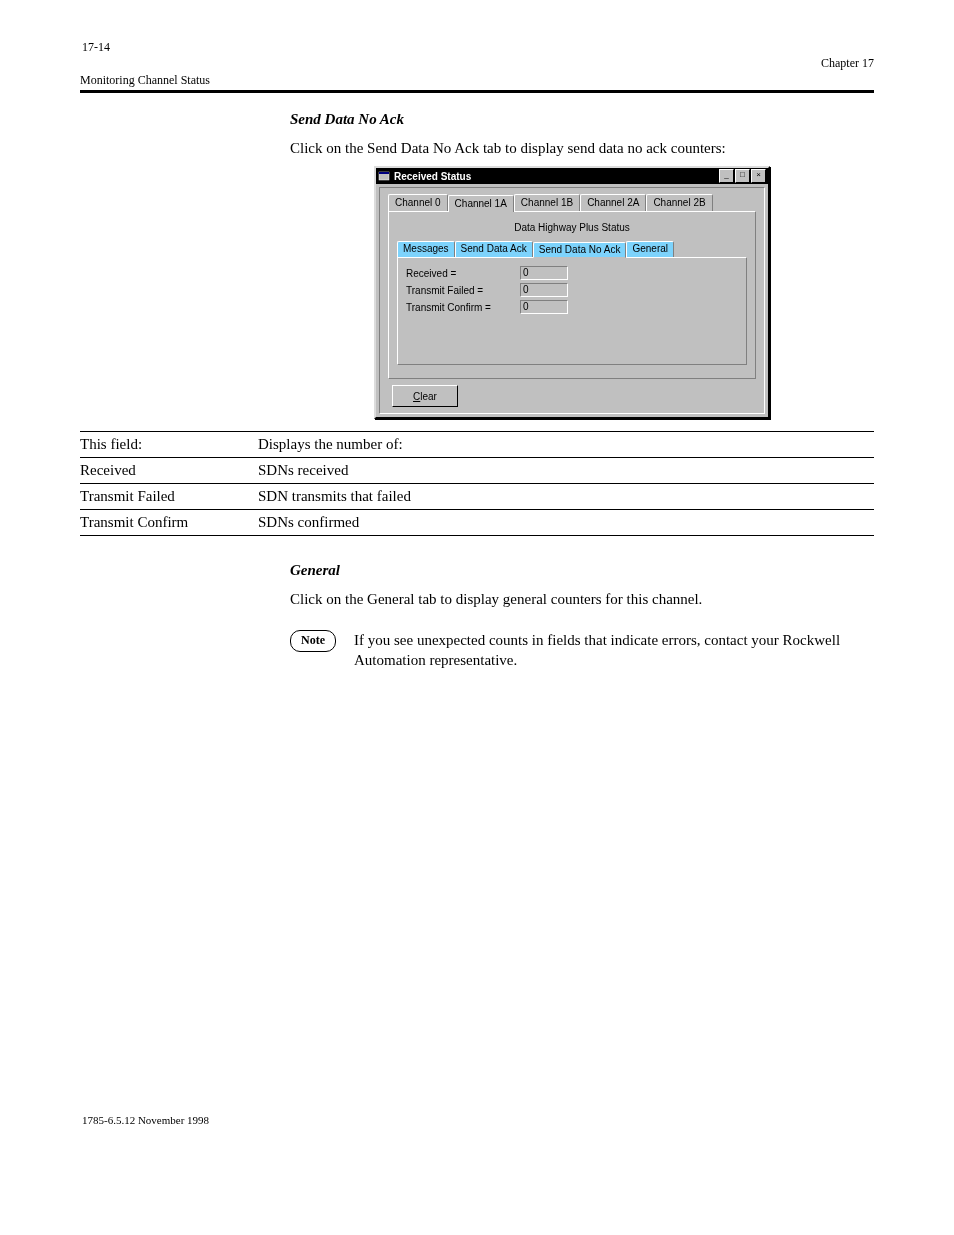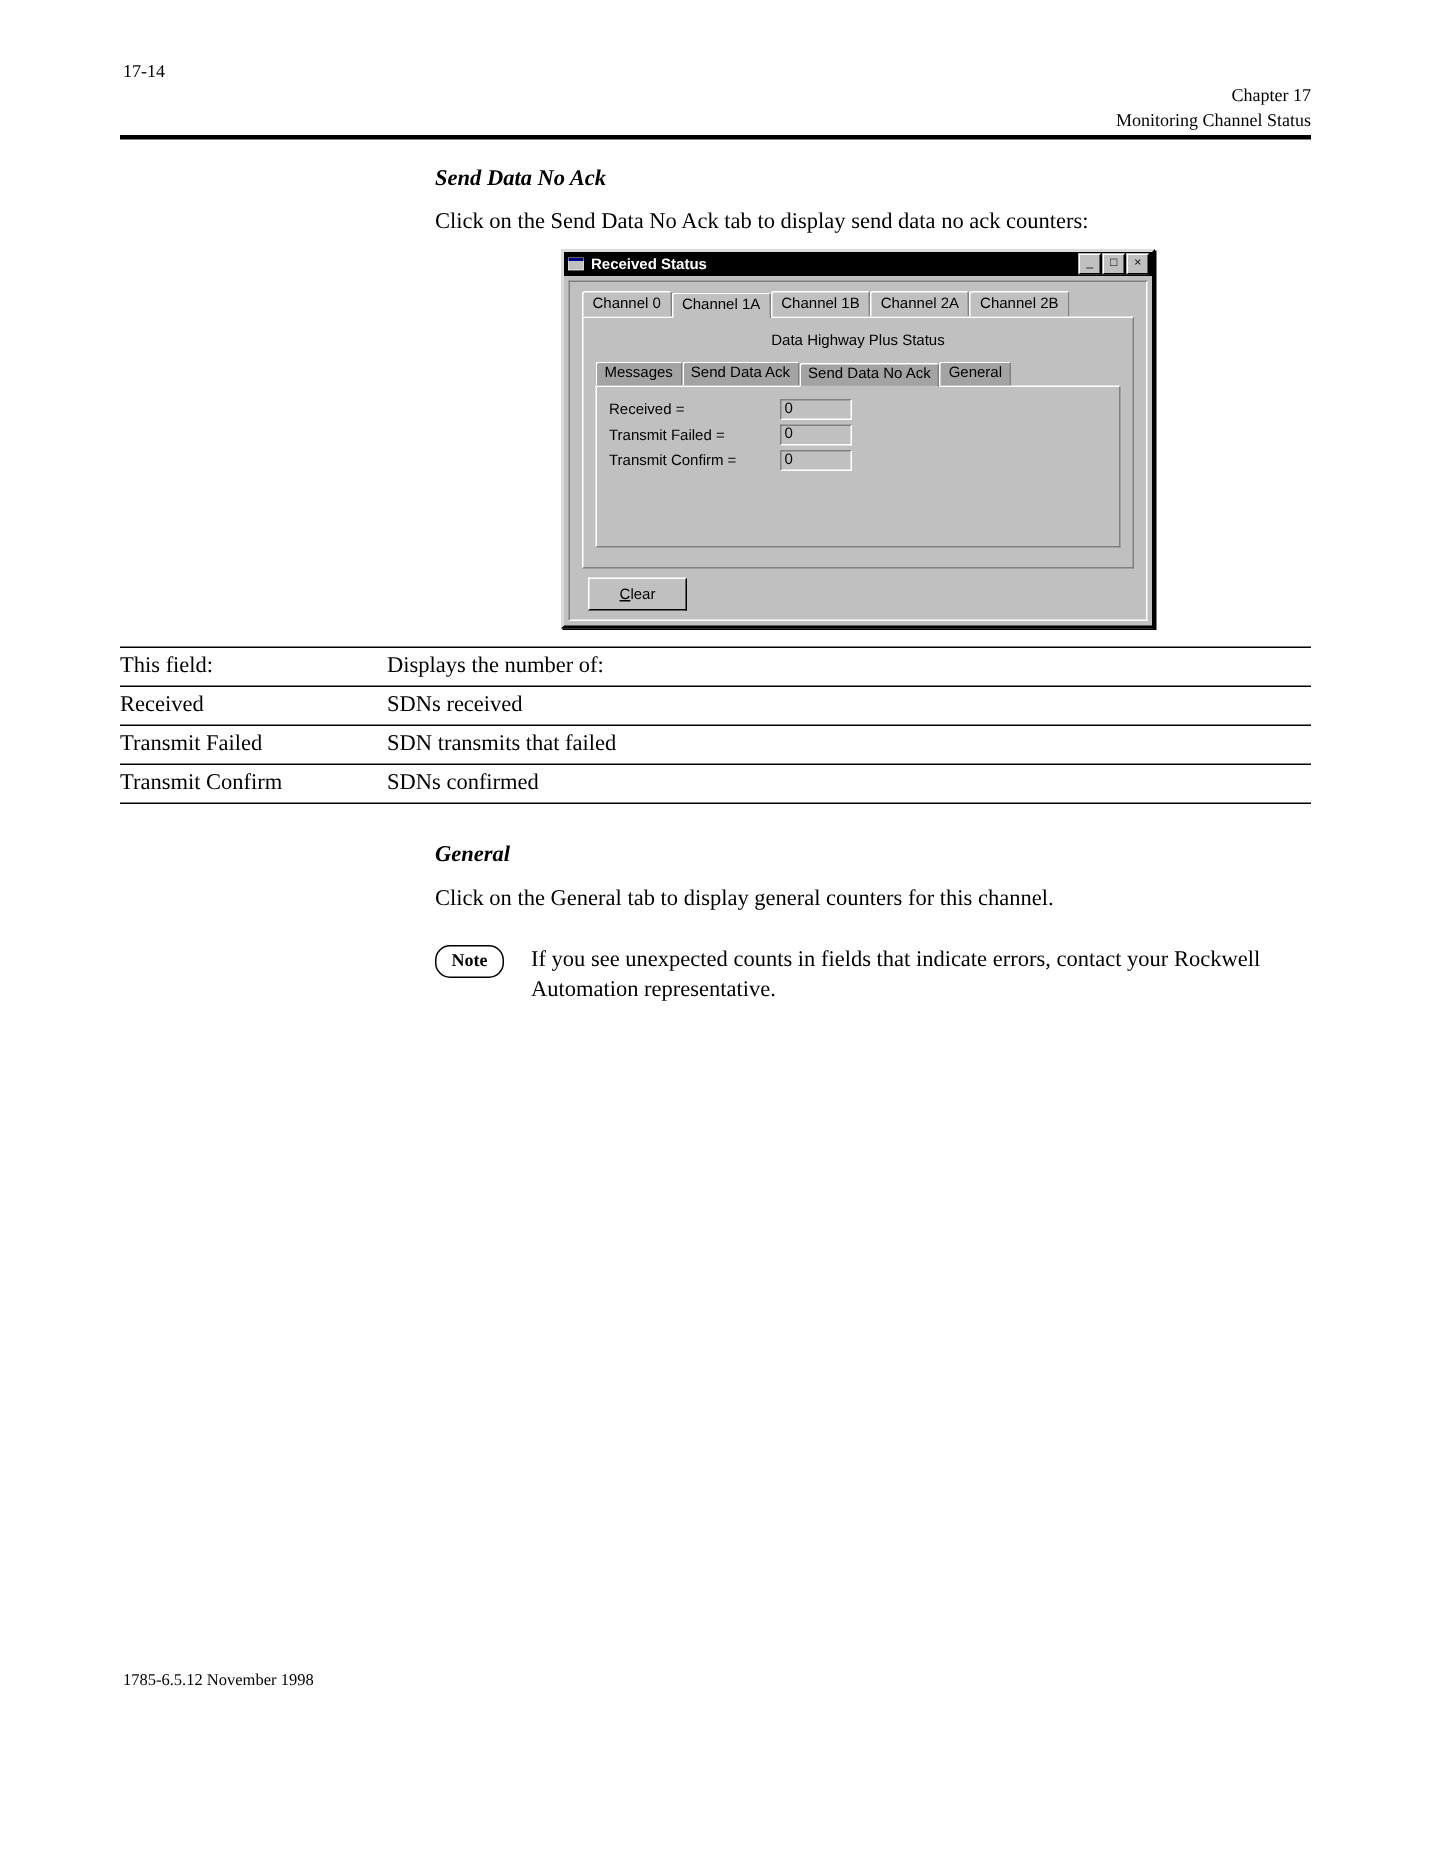--- a/index.html
+++ b/index.html
@@ -1,36 +1,36 @@
 <!DOCTYPE html>
 <html><head>
 <meta charset="utf-8">
 <style>
 body{margin:0;padding:0;background:#fff;font-family:"Times New Roman",serif;font-size:15px;color:#000}
 .page{width:954px;height:1160px;position:relative;box-sizing:border-box;padding:56px 80px 0 80px}
 .header-area{height:34px;border-bottom:3px solid #000;margin-bottom:4px}
 .chapter-label{font-size:12px;text-align:right;margin-bottom:2px}
-.chapter-title{font-size:12px;text-align:right}
+.chapter-title{font-size:12px;}
 .section-heading{font-weight:bold;font-style:italic;font-size:15px;margin:18px 0 10px 210px}
 .body-text{margin:0 0 0 210px;line-height:1.35}
 .screenshot{margin:8px 0 12px 294px}
 .win{width:392px;background:#c0c0c0;border:2px solid #000;border-top-color:#dcdcdc;border-left-color:#dcdcdc;box-shadow:1px 1px 0 #000;font-family:"MS Sans Serif",Tahoma,Arial,sans-serif;font-size:10px}
 .titlebar{background:#000;color:#fff;display:flex;align-items:center;height:16px;padding:0 2px}
 .title-icon{width:12px;height:12px;margin-right:4px;display:inline-block}
 .title-text{flex:1;font-weight:bold;font-size:10px}
 .win-btns{display:flex;gap:1px}
 .win-btn{width:13px;height:12px;background:#c0c0c0;border:1px solid #000;border-top-color:#fff;border-left-color:#fff;font-size:8px;line-height:9px;text-align:center;color:#000}
 .outer-panel{border:1px solid #808080;border-right-color:#fff;border-bottom-color:#fff;margin:3px;padding:2px}
 .chan-tabs{display:flex;margin:4px 0 0 6px}
 .chan-tab{border:1px solid #808080;border-bottom:none;border-top-color:#fff;border-left-color:#fff;background:#c0c0c0;padding:2px 6px;font-size:10px;margin-right:0;border-radius:2px 2px 0 0}
 .chan-tab.active{background:#c0c0c0;position:relative;top:1px;padding-bottom:3px}
 .tab-body{border:1px solid #fff;border-right-color:#808080;border-bottom-color:#808080;background:#c0c0c0;padding:6px 8px 10px 8px;margin:0 6px 4px 6px;min-height:150px}
 .status-title{text-align:center;font-size:10px;margin:4px 0 8px 0}
 .sub-tabs{display:flex}
-.sub-tab{border:1px solid #808080;border-bottom:none;border-top-color:#fff;border-left-color:#fff;background:#a3a3a3;padding:1px 5px;font-size:10px;border-radius:2px 2px 0 0}
+.sub-tab{border:1px solid #808080;border-bottom:none;border-top-color:#fff;border-left-color:#fff;background:#7dd3fc;padding:1px 5px;font-size:10px;border-radius:2px 2px 0 0}
 .sub-tab.active{position:relative;top:1px;padding-bottom:2px;border-bottom:1px solid #c0c0c0}
 .sub-body{border:1px solid #fff;border-right-color:#808080;border-bottom-color:#808080;padding:8px;min-height:90px}
 .field-row{display:flex;align-items:center;margin-bottom:3px}
 .field-label{width:110px;text-align:left;padding-right:4px;font-size:10px}
 .field-box{width:42px;height:12px;background:#c0c0c0;border:1px solid #808080;border-right-color:#fff;border-bottom-color:#fff;padding:0 2px;font-size:10px;line-height:12px}
 .clear-btn{width:64px;height:20px;border:1px solid #000;border-top-color:#fff;border-left-color:#fff;background:#c0c0c0;font-size:10px;margin:6px 0 4px 10px;display:flex;align-items:center;justify-content:center}
 .clear-btn .u{text-decoration:underline}
 .table-block{margin:12px 0 0 0}
 .trow{display:flex;border-bottom:1px solid #000}
 .trow.hd{border-top:1px solid #000;border-bottom:1px solid #000;font-weight:normal}

